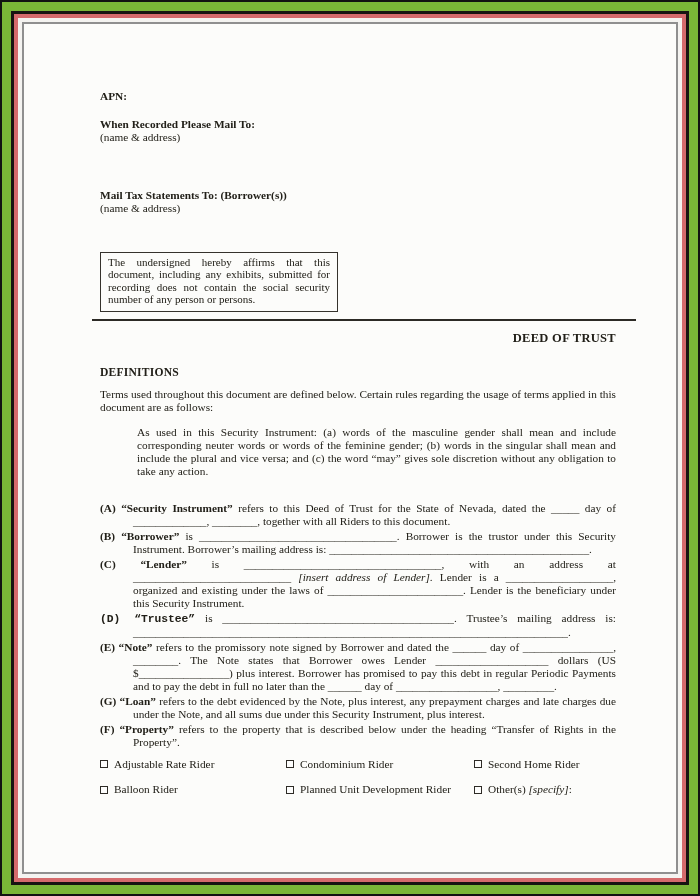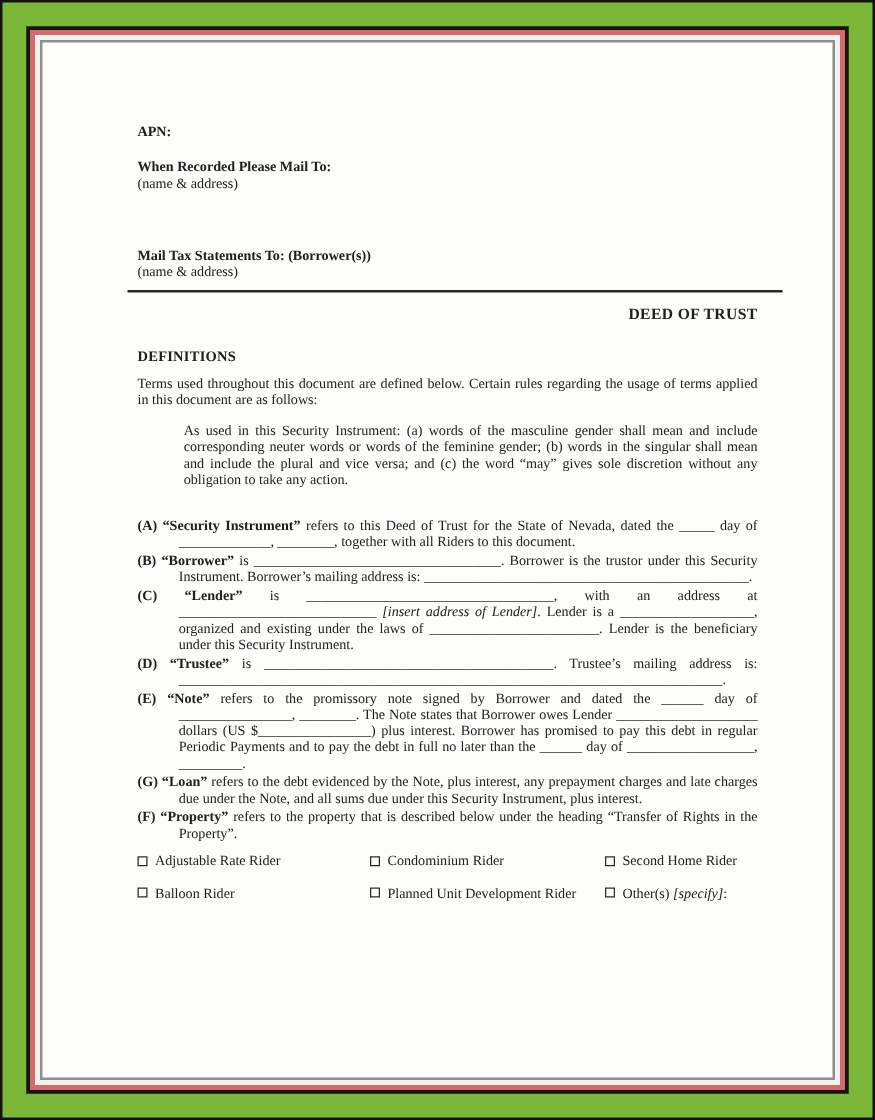--- a/index.html
+++ b/index.html
@@ -1,21 +1,21 @@
 <!DOCTYPE html>
 <html><head>
 <meta charset="utf-8">
 <style>
   html,body{margin:0;padding:0;background:#000;}
   body{width:700px;height:896px;overflow:hidden;}
   *{box-sizing:border-box;}
 
   
   .b1{width:700px;height:896px;background:#121212;padding:2px;}
-  .b2{width:100%;height:100%;background:#7ab637;padding:19px;}
+  .b2{width:100%;height:100%;background:#7ab637;padding:9px;}
   .b3{width:100%;height:100%;background:#171411;padding:3px;}
   .b4{width:100%;height:100%;background:#d46a6c;padding:4px;}
   .b5{width:100%;height:100%;background:#f4f3f0;padding:4px;}
   .page{width:100%;height:100%;background:#fcfcfa;border:2px solid #8f8f8f;}
 
   .content{
     height:100%;
     padding:66px 60px 0 76px;
     font-family:"Liberation Serif","DejaVu Serif",serif;
     font-size:11.3px;
@@ -96,36 +96,37 @@
         <div>
           <p class="hdr-line bold">When Recorded Please Mail To:</p>
           <p class="hdr-line">(name &amp; address)</p>
         </div>
 
         <div class="tax-block">
           <p class="hdr-line bold">Mail Tax Statements To: (Borrower(s))</p>
           <p class="hdr-line">(name &amp; address)</p>
         </div>
 
+        <div class="affirm-box">The undersigned hereby affirms that this document, including any exhibits, submitted for recording does not contain the social security number of any person or persons.</div>
 
         <hr class="rule">
 
         <div class="doc-title">DEED OF TRUST</div>
 
         <div class="def-heading">DEFINITIONS</div>
 
         <p class="intro">Terms used throughout this document are defined below. Certain rules regarding the usage of terms applied in this document are as follows:</p>
 
         <p class="usage">As used in this Security Instrument: (a) words of the masculine gender shall mean and include corresponding neuter words or words of the feminine gender; (b) words in the singular shall mean and include the plural and vice versa; and (c) the word “may” gives sole discretion without any obligation to take any action.</p>
 
         <div class="items">
           <p class="item"><span style="font-weight: bold;">(A) “Security Instrument”</span><span> refers to this Deed of Trust for the State of Nevada, dated the _____ day of _____________, ________, together with all Riders to this document.</span></p>
           <p class="item"><span style="font-weight: bold;">(B) “Borrower”</span><span> is ___________________________________. Borrower is the trustor under this Security Instrument. Borrower’s mailing address is: ______________________________________________.</span></p>
           <p class="item"><span style="font-weight: bold;">(C) “Lender”</span><span> is ___________________________________, with an address at ____________________________ </span><span style="font-style: italic;">[insert address of Lender]</span><span>. Lender is a ___________________, organized and existing under the laws of ________________________. Lender is the beneficiary under this Security Instrument.</span></p>
-          <p class="item"><span style="font-weight: bold;">(D) “Trustee”</span><span> is _________________________________________. Trustee’s mailing address is: _____________________________________________________________________________.</span></p>
+          <p class="item"><span style="font-weight: bold; font-family: Liberation Mono, monospace;">(D) “Trustee”</span><span> is _________________________________________. Trustee’s mailing address is: _____________________________________________________________________________.</span></p>
           <p class="item"><span style="font-weight: bold;">(E) “Note”</span><span> refers to the promissory note signed by Borrower and dated the ______ day of ________________, ________. The Note states that Borrower owes Lender ____________________ dollars (US $________________) plus interest. Borrower has promised to pay this debt in regular Periodic Payments and to pay the debt in full no later than the ______ day of __________________, _________.</span></p>
           <p class="item"><span style="font-weight: bold;">(G) “Loan”</span><span> refers to the debt evidenced by the Note, plus interest, any prepayment charges and late charges due under the Note, and all sums due under this Security Instrument, plus interest.</span></p>
           <p class="item"><span style="font-weight: bold;">(F) “Property”</span><span> refers to the property that is described below under the heading “Transfer of Rights in the Property”.</span></p>
         </div>
 
         <div class="riders-grid">
           <div class="rider-cell">
             <span class="cb"></span><span><span>Adjustable Rate Rider</span></span>
           </div>
           <div class="rider-cell">

